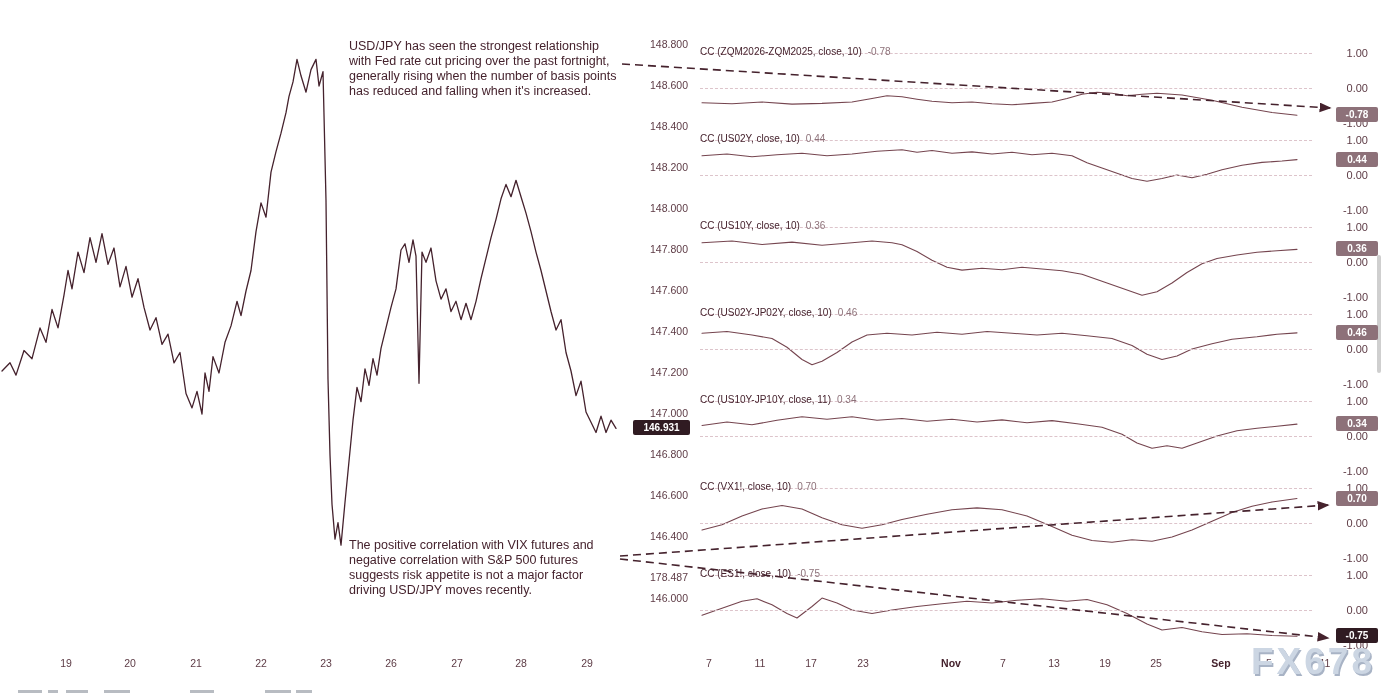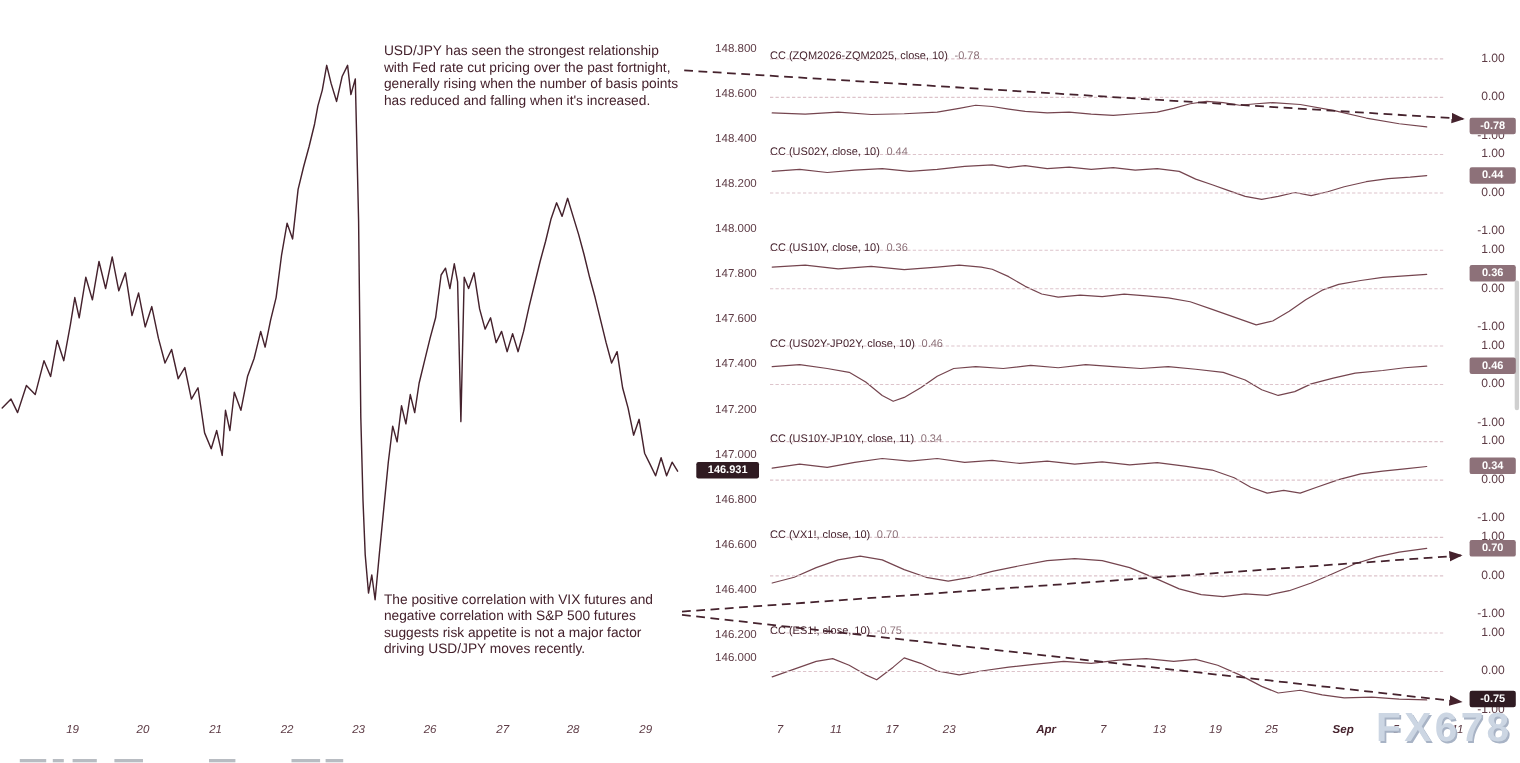--- a/index.html
+++ b/index.html
@@ -46,21 +46,21 @@
       <div class="ytick" style="top: 161px;">148.200</div>
       <div class="ytick" style="top: 202px;">148.000</div>
       <div class="ytick" style="top: 243px;">147.800</div>
       <div class="ytick" style="top: 284px;">147.600</div>
       <div class="ytick" style="top: 325px;">147.400</div>
       <div class="ytick" style="top: 366px;">147.200</div>
       <div class="ytick" style="top: 407px;">147.000</div>
       <div class="ytick" style="top: 448px;">146.800</div>
       <div class="ytick" style="top: 489px;">146.600</div>
       <div class="ytick" style="top: 530px;">146.400</div>
-      <div class="ytick" style="top: 571px;">146.200</div>
+      <div class="ytick" style="top: 571px;">178.487</div>
       <div class="ytick" style="top: 592px;">146.000</div>
       <div class="badge dark" style="left: 1px; width: 57px; top: 420.145px;">146.931</div>
     </div>
 
   <div id="right-panes" style="position:absolute;left:700px;top:40px;width:612px;height:614px;">
       <svg width="612" height="614" style="left: 0px; top: 0px;">
         <polyline points="2.0,62.7 32.0,63.8 62.0,62.0 92.0,64.1 122.0,63.4 152.0,62.0 172.0,58.5 187.0,55.7 202.0,56.8 217.0,59.2 232.0,61.3 252.0,62.7 272.0,62.0 292.0,63.8 312.0,64.8 332.0,63.4 352.0,62.0 367.0,58.5 382.0,54.3 397.0,52.2 412.0,53.3 427.0,55.7 442.0,54.3 457.0,53.3 482.0,55.0 512.0,60.3 542.0,67.3 572.0,72.5 597.0,75.3" fill="none" stroke="#75454f" stroke-width="1.1" stroke-linejoin="round" stroke-linecap="round"></polyline>
         <polyline points="2.0,115.8 27.0,114.0 52.0,116.8 77.0,114.7 102.0,113.3 127.0,115.8 152.0,114.0 177.0,111.2 202.0,109.8 217.0,112.3 232.0,110.5 252.0,113.3 272.0,111.9 292.0,114.0 312.0,112.3 332.0,114.7 352.0,113.3 372.0,115.8 387.0,122.8 402.0,128.0 417.0,133.3 432.0,138.5 447.0,141.3 462.0,138.5 477.0,135.0 492.0,137.8 507.0,134.3 522.0,129.8 542.0,125.2 562.0,122.4 582.0,121.0 597.0,119.6" fill="none" stroke="#75454f" stroke-width="1.1" stroke-linejoin="round" stroke-linecap="round"></polyline>
         <polyline points="2.0,202.8 32.0,201.0 62.0,204.5 92.0,202.1 122.0,205.2 152.0,202.8 172.0,201.0 192.0,202.8 202.0,204.8 217.0,211.5 232.0,220.3 247.0,227.3 262.0,230.1 282.0,228.3 302.0,229.7 322.0,227.3 342.0,229.0 362.0,230.8 382.0,234.3 402.0,241.3 422.0,248.3 442.0,255.3 457.0,251.8 472.0,243.0 487.0,232.5 502.0,223.8 517.0,218.5 537.0,215.0 557.0,212.2 577.0,210.8 597.0,209.4" fill="none" stroke="#75454f" stroke-width="1.1" stroke-linejoin="round" stroke-linecap="round"></polyline>
         <polyline points="2.0,293.3 27.0,291.5 52.0,295.0 72.0,298.5 87.0,307.3 102.0,319.5 112.0,324.8 122.0,321.3 137.0,312.5 152.0,302.0 167.0,295.0 187.0,293.3 212.0,295.0 237.0,292.2 262.0,294.3 287.0,291.5 312.0,293.3 337.0,295.0 362.0,293.3 387.0,295.7 412.0,298.5 432.0,305.5 447.0,314.3 462.0,319.5 477.0,316.0 492.0,309.0 512.0,303.8 532.0,299.2 557.0,296.8 577.0,294.3 597.0,292.9" fill="none" stroke="#75454f" stroke-width="1.1" stroke-linejoin="round" stroke-linecap="round"></polyline>
@@ -115,35 +115,35 @@
       <div class="sctick" style="left: 0px; top: 442px;">1.00</div>
       <div class="sctick" style="left: 0px; top: 477px;">0.00</div>
       <div class="sctick" style="left: 0px; top: 512px;">-1.00</div>
       <div class="badge mauve" style="left: 4px; width: 42px; top: 450.5px;">0.70</div>
       <div class="sctick" style="left: 0px; top: 529px;">1.00</div>
       <div class="sctick" style="left: 0px; top: 564px;">0.00</div>
       <div class="sctick" style="left: 0px; top: 599px;">-1.00</div>
       <div class="badge dark" style="left: 4px; width: 42px; top: 588.25px;">-0.75</div>
     </div>
 
-  <div id="x-axis" style="position:absolute;left:0;top:0;width:1120px;height:694px;pointer-events:none;font-style:italic;">
+  <div id="x-axis" style="position:absolute;left:0;top:0;width:1120px;height:694px;pointer-events:none;">
       <div class="xlab" style="left: 66px;">19</div>
       <div class="xlab" style="left: 130px;">20</div>
       <div class="xlab" style="left: 196px;">21</div>
       <div class="xlab" style="left: 261px;">22</div>
       <div class="xlab" style="left: 326px;">23</div>
       <div class="xlab" style="left: 391px;">26</div>
       <div class="xlab" style="left: 457px;">27</div>
       <div class="xlab" style="left: 521px;">28</div>
       <div class="xlab" style="left: 587px;">29</div>
       <div class="xlab" style="left: 709px;">7</div>
       <div class="xlab" style="left: 760px;">11</div>
       <div class="xlab" style="left: 811px;">17</div>
       <div class="xlab" style="left: 863px;">23</div>
-      <div class="xlab bold" style="left: 951px;">Apr</div>
+      <div class="xlab bold" style="left: 951px;">Nov</div>
       <div class="xlab" style="left: 1003px;">7</div>
       <div class="xlab" style="left: 1054px;">13</div>
       <div class="xlab" style="left: 1105px;">19</div>
       <div class="xlab" style="left: 1156px;">25</div>
       <div class="xlab bold" style="left: 1221px;">Sep</div>
       <div class="xlab" style="left: 1269px;">5</div>
       <div class="xlab" style="left: 1325px;">11</div>
     </div>
 
   <div id="note-0" class="note" style="left:349px;top:39px;width:292px">USD/JPY has seen the strongest relationship

